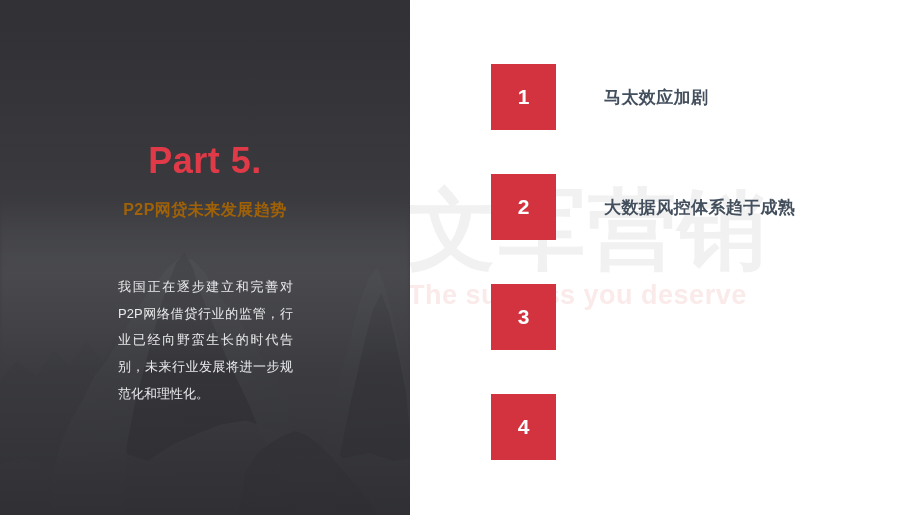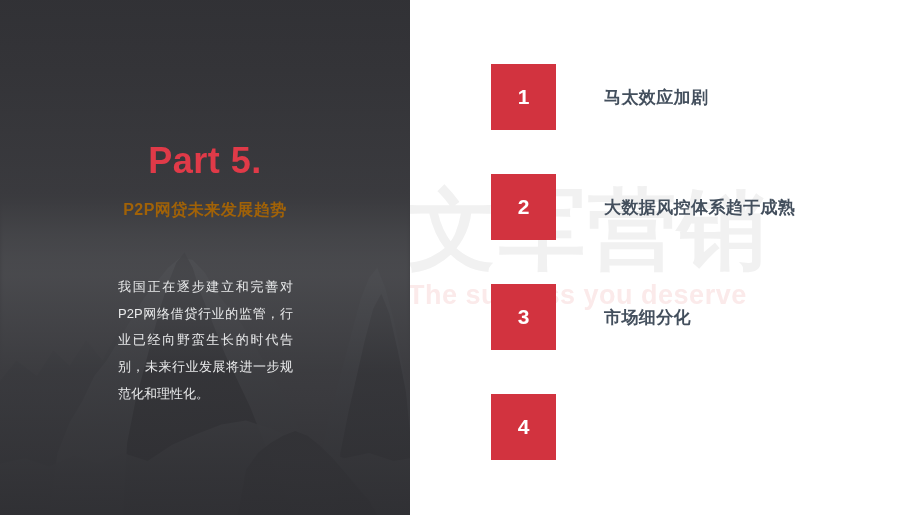--- a/index.html
+++ b/index.html
@@ -280,21 +280,20 @@
         <div class="trend-label">马太效应加剧</div>
       </div>
 
       <div class="trend-row" style="top:174px">
         <div class="num-box">2</div>
         <div class="trend-label">大数据风控体系趋于成熟</div>
       </div>
 
       <div class="trend-row" style="top:284px">
         <div class="num-box">3</div>
-        <div class="trend-label">市场细分化</div>
       </div>
 
       <div class="trend-row" style="top:394px">
         <div class="num-box">4</div>
       </div>
 
     </div>
   </div>
 
 </div>

